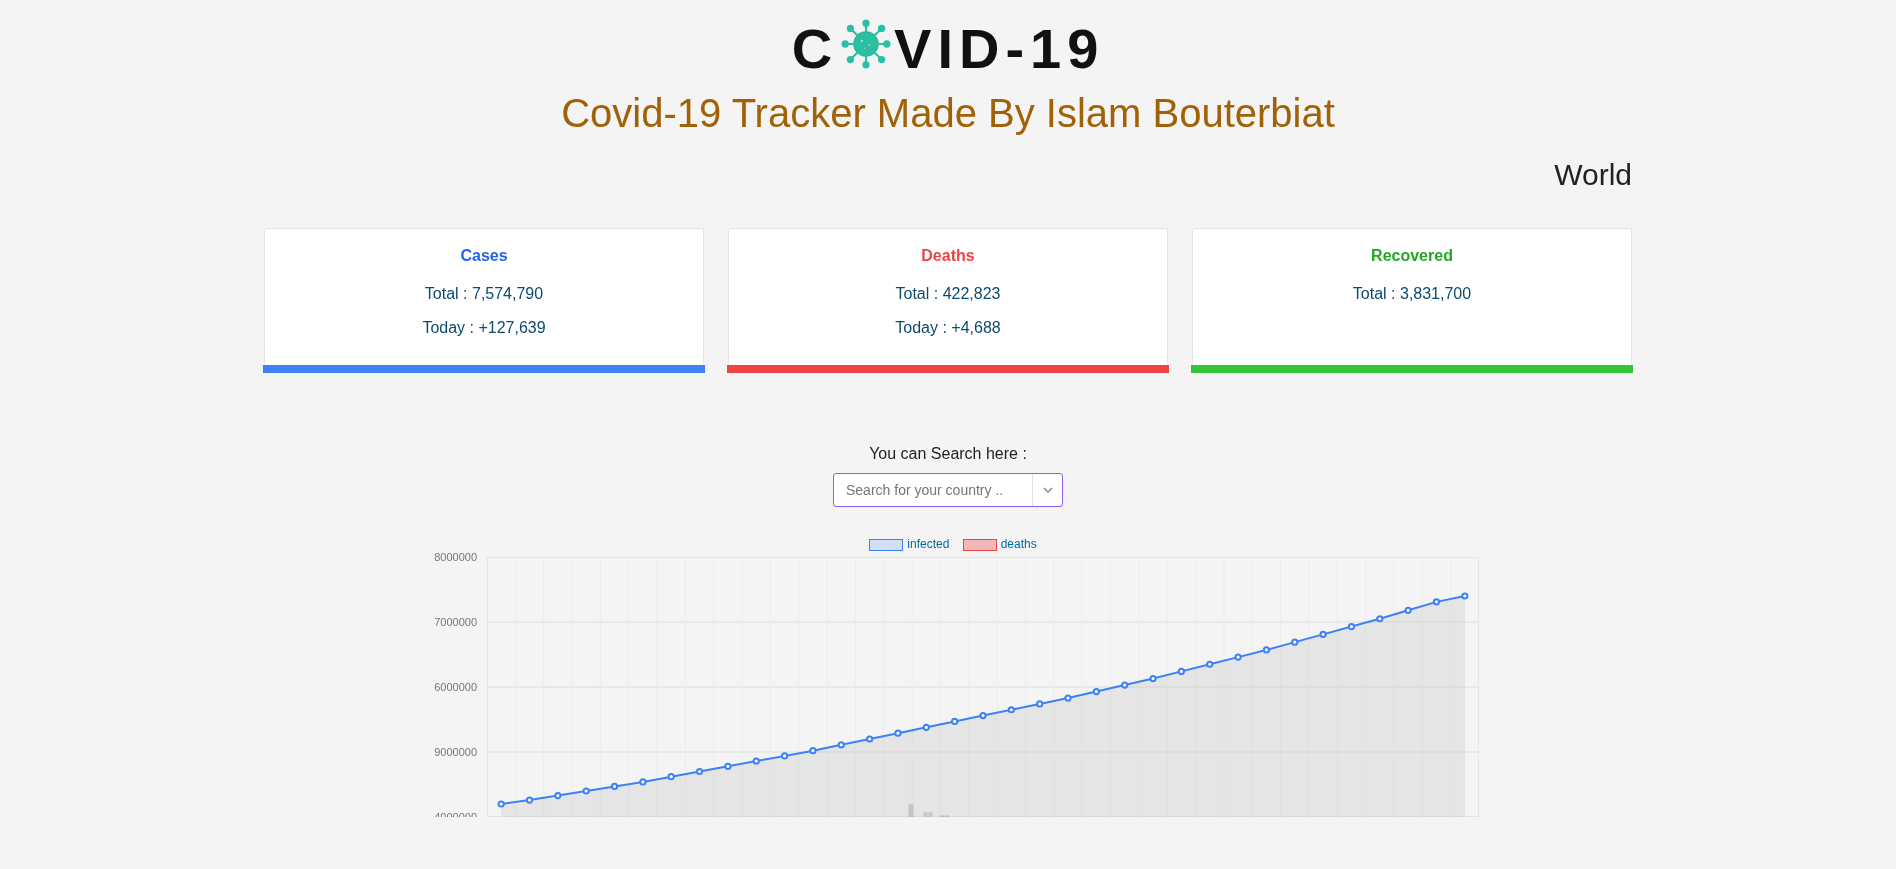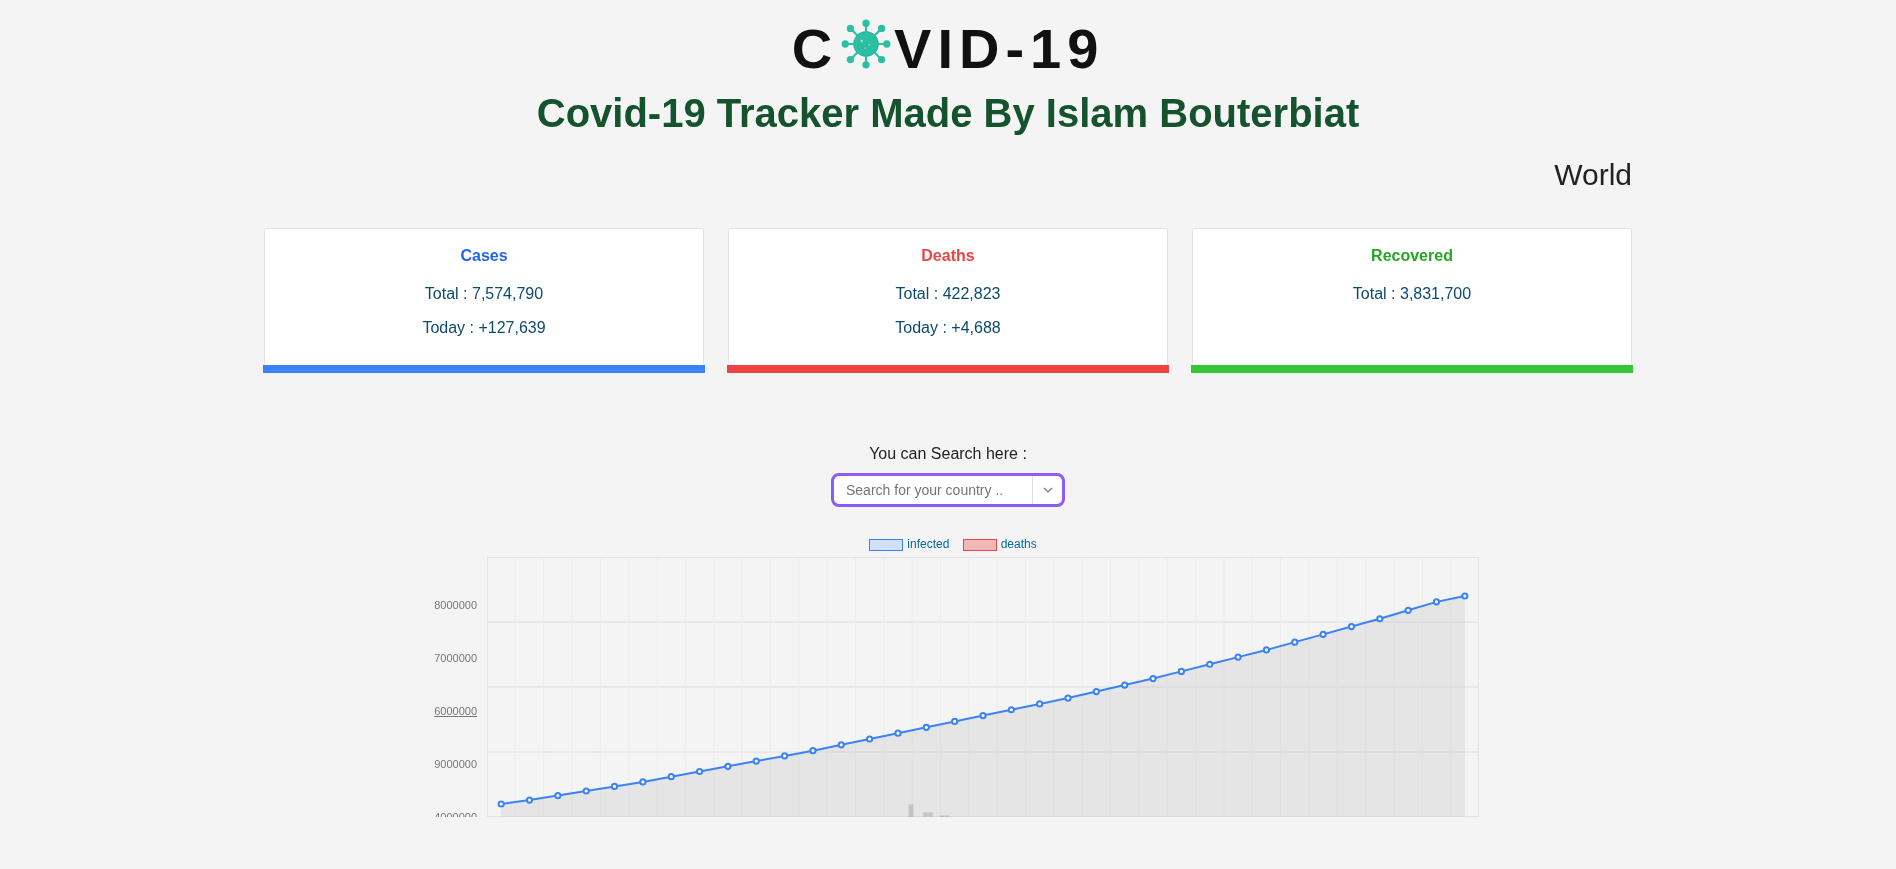--- a/index.html
+++ b/index.html
@@ -25,22 +25,22 @@
     font-weight: 900;
     font-size: 56px;
     letter-spacing: 6px;
     color: #111;
     line-height: 1;
   }
   .logo svg { margin: 0 2px; }
   h1.title {
     text-align: center;
     font-size: 40px;
-    font-weight: 700;
-    color: #14532d;
+    font-weight: 400;
+    color: #a16207;
     margin-top: 12px;
   }
   h2.subtitle {
     text-align: right;
     font-size: 30px;
     font-weight: 500;
     color: #222;
     margin-top: 22px;
   }
   .cards {
@@ -86,23 +86,23 @@
     margin-top: 80px;
   }
   .search-label {
     font-size: 16px;
     color: #222;
     margin-bottom: 10px;
   }
   .search-select {
     display: inline-flex;
     align-items: center;
-    border: 3px solid #8b5cf6;
+    border: 1px solid #8b5cf6;
     background: #fff;
-    border-radius: 8px;
+    border-radius: 3px;
     height: 34px;
     cursor: pointer;
   }
   .search-select input {
     border: none;
     outline: none;
     padding: 6px 12px;
     font-size: 14px;
     color: #666;
     width: 198px;
@@ -154,21 +154,20 @@
     right: 4px;
     top: 0;
     bottom: 0;
   }
   .y-ticks {
     position: absolute;
     left: 0;
     top: 0;
     bottom: 0;
     width: 70px;
-    margin-top: 48px;
   }
   .y-tick {
     position: absolute;
     right: 6px;
     transform: translateY(-50%);
     font-size: 11px;
     color: #777;
     text-align: right;
     width: 64px;
   }
@@ -275,21 +274,21 @@
   <div class="chart-wrap">
     <div class="legend">
       <span class="leg-inf"><span class="swatch"></span><span>infected</span></span>
       <span class="leg-dth"><span class="swatch"></span><span>deaths</span></span>
     </div>
 
     <div class="chart-box">
       <div class="y-ticks" id="y-ticks">
           <div class="y-tick" style="top: 0%;">8000000</div>
           <div class="y-tick" style="top: 25%;">7000000</div>
-          <div class="y-tick" style="top: 50%; text-decoration: underline;">6000000</div>
+          <div class="y-tick" style="top: 50%;">6000000</div>
           <div class="y-tick" style="top: 75%;">9000000</div>
           <div class="y-tick" style="top: 100%;">4000000</div>
         </div>
       <div class="plot">
         <svg id="plot-svg" width="100%" height="100%" preserveAspectRatio="none" viewBox="0 0 992 260">
             <line x1="0" x2="992" y1="0" y2="0" stroke="#dcdcdc" stroke-width="1"></line>
             <line x1="0" x2="992" y1="65" y2="65" stroke="#dcdcdc" stroke-width="1"></line>
             <line x1="0" x2="992" y1="130" y2="130" stroke="#dcdcdc" stroke-width="1"></line>
             <line x1="0" x2="992" y1="195" y2="195" stroke="#dcdcdc" stroke-width="1"></line>
             <line x1="0" x2="992" y1="260" y2="260" stroke="#dcdcdc" stroke-width="1"></line>

